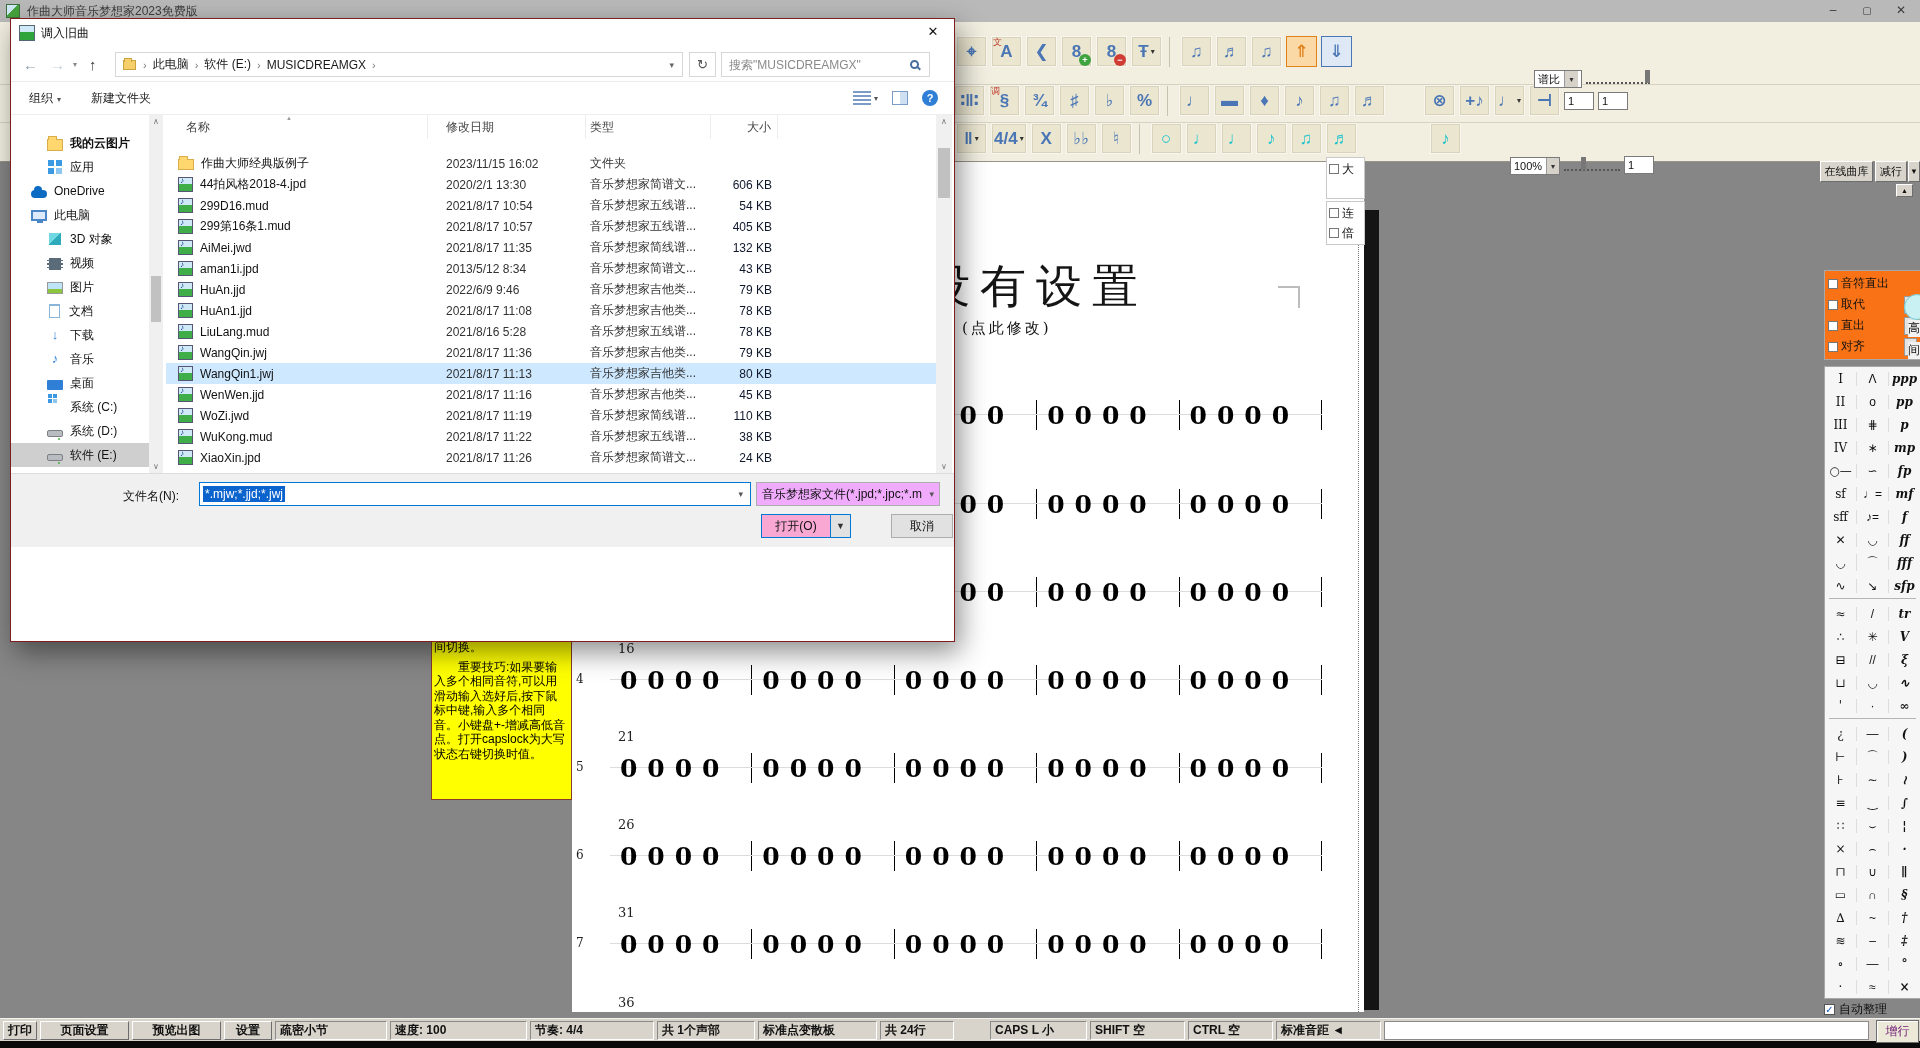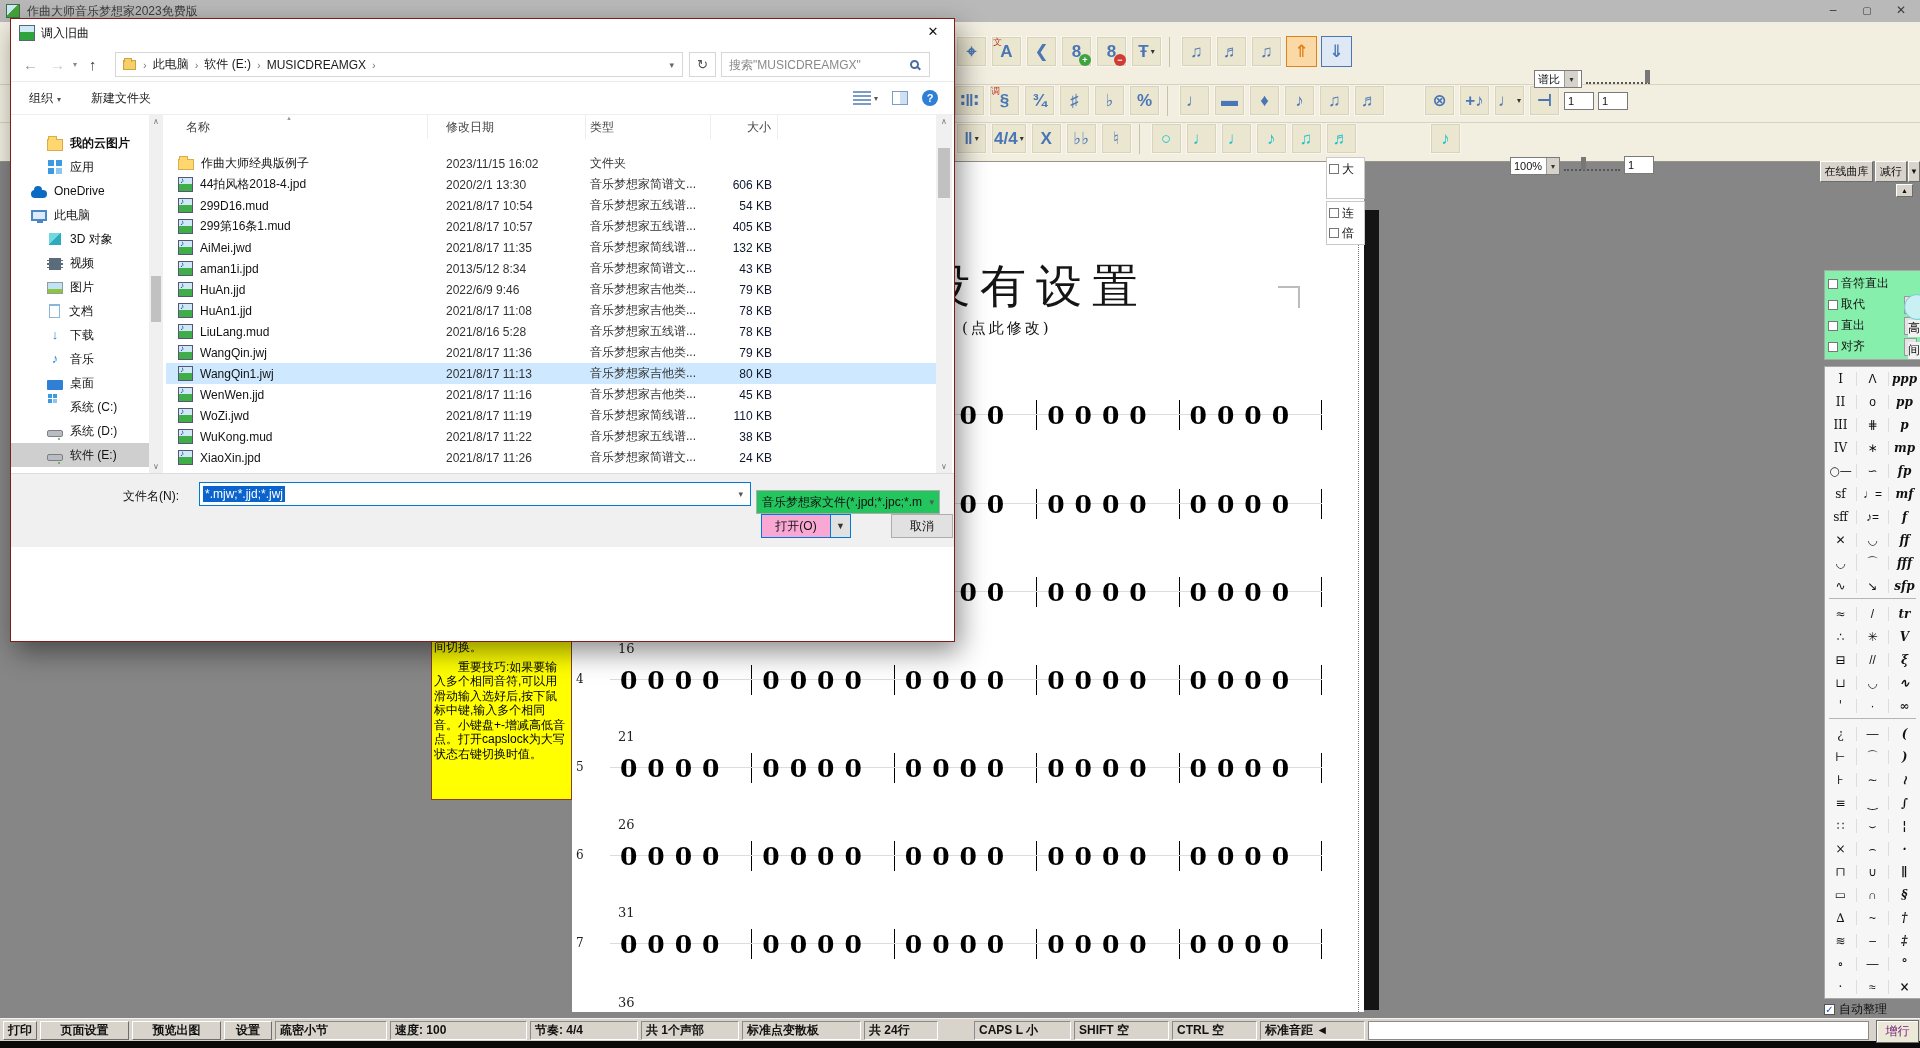--- a/index.html
+++ b/index.html
@@ -83,21 +83,21 @@
 
   
   .w98btn{position:absolute;background:#d8d4cb;border:1px solid;border-color:#fff #6d6d6d #6d6d6d #fff;
           font-size:11px;text-align:center;line-height:19px;height:21px;z-index:8;white-space:nowrap;overflow:hidden;}
   #onlinelib{left:1820px;top:161px;width:53px;}
   #reduceline{left:1875px;top:161px;width:32px;}
   #rlcaret{left:1908px;top:161px;width:12px;font-size:8px;}
   #scrollup{left:1896px;top:184px;width:17px;height:13px;line-height:11px;font-size:7px;}
   #blob{position:absolute;left:1904px;top:294px;width:26px;height:26px;border-radius:50%;
         background:#c9f0f2;border:1px solid #74cdd4;z-index:9;}
-  #nopts{position:absolute;left:1824px;top:270px;width:97px;background:#86efac;border:1px solid #a8a8a8;
+  #nopts{position:absolute;left:1824px;top:270px;width:97px;background:#f97316;border:1px solid #a8a8a8;
          padding:2px 0 2px 3px;z-index:8;}
   .no-row{display:flex;align-items:center;height:21px;font-size:12px;gap:3px;}
   .spin{margin-left:auto;margin-right:3px;width:13px;height:18px;background:#e4e4e4;border:1px solid #999;
         display:flex;flex-direction:column;align-items:center;justify-content:center;font-size:6px;line-height:6px;color:#333;}
   .spin::before{content:"▴";} .spin::after{content:"▾";}
   .sidelab{position:absolute;left:1908px;font-size:12px;z-index:9;background:#f2f2f2;}
   #sideA{top:320px;} #sideB{top:342px;}
   #palette{position:absolute;left:1824px;top:366px;width:97px;background:#f6f6f6;border:1px solid #a8a8a8;z-index:8;}
   .prow{display:flex;height:23px;align-items:center;}
   .pcell{flex:1;text-align:center;font-size:12px;color:#111;border-left:1px solid #ddd;overflow:hidden;}
@@ -223,21 +223,21 @@
   .lscroll{position:absolute;left:925px;top:96px;width:16px;height:358px;background:#f0f0f0;}
   .lscroll .thumb{position:absolute;left:2px;top:33px;width:12px;height:50px;background:#c1c1c1;}
   .lscroll .sup,.lscroll .sdn{position:absolute;left:0;width:16px;font-size:8px;color:#777;text-align:center;}
 
   .dbottom{position:absolute;left:0;top:454px;width:100%;height:74px;background:#f0f0f0;border-top:1px solid #ddd;}
   .fnlabel{position:absolute;left:112px;top:14px;}
   .fncombo{position:absolute;left:188px;top:8px;width:552px;height:24px;background:#fff;
            border:1px solid #0078d7;display:flex;align-items:center;padding-left:3px;}
   .fncombo .hl{background:#0b63ce;color:#fff;padding:1px 2px;}
   .fncombo .dcaret{margin-left:auto;padding:0 7px;color:#555;font-size:9px;}
-  .ftcombo{position:absolute;left:745px;top:16px;width:184px;height:24px;background:#22c55e;
+  .ftcombo{position:absolute;left:745px;top:8px;width:184px;height:24px;background:#f0abfc;
            border:1px solid #adadad;display:flex;align-items:center;padding-left:5px;white-space:nowrap;overflow:hidden;}
   .ftcombo .dcaret{margin-left:auto;padding:0 5px;color:#555;font-size:9px;flex:none;}
   .btn-open{position:absolute;left:750px;top:40px;width:70px;height:24px;background:#f9a8d4;
             border:1px solid #0078d7;text-align:center;line-height:22px;}
   .btn-open-arrow{position:absolute;left:819px;top:40px;width:21px;height:24px;background:#e1e1e1;
             border:1px solid #0078d7;border-left:1px solid #0078d7;text-align:center;line-height:22px;font-size:9px;color:#333;}
   .btn-cancel{position:absolute;left:880px;top:40px;width:62px;height:24px;background:#e1e1e1;
             border:1px solid #adadad;text-align:center;line-height:22px;}
 
   
@@ -892,21 +892,21 @@
 <div id="statusbar">
   <span id="sbbtns" style="display:flex;gap:3px;">
       <span class="sb-btn" style="width: 34px;">打印</span>
       <span class="sb-btn" style="width: 89px;">页面设置</span>
       <span class="sb-btn" style="width: 89px;">预览出图</span>
       <span class="sb-btn" style="width: 48px;">设置</span>
     </span>
   <span id="sbsegs" style="display:flex;gap:3px;flex:1;">
       <span class="sb-seg" style="width: 112px;">疏密小节</span>
       <span class="sb-seg" style="width: 137px;">速度: 100</span>
-      <span class="sb-seg" style="width: 108px;">节奏: 4/4</span>
+      <span class="sb-seg" style="width: 124px;">节奏: 4/4</span>
       <span class="sb-seg" style="width: 98px;">共 1个声部</span>
       <span class="sb-seg" style="width: 119px;">标准点变散板</span>
       <span class="sb-seg" style="width: 74px;">共 24行</span>
       <span class="sb-gap"></span>
       <span class="sb-seg" style="width: 97px;">CAPS L 小</span>
       <span class="sb-seg" style="width: 95px;">SHIFT 空</span>
       <span class="sb-seg" style="width: 85px;">CTRL 空</span>
       <span class="sb-seg" style="width: 105px;">标准音距 ◄</span>
       <span class="sb-white"></span>
     </span>

